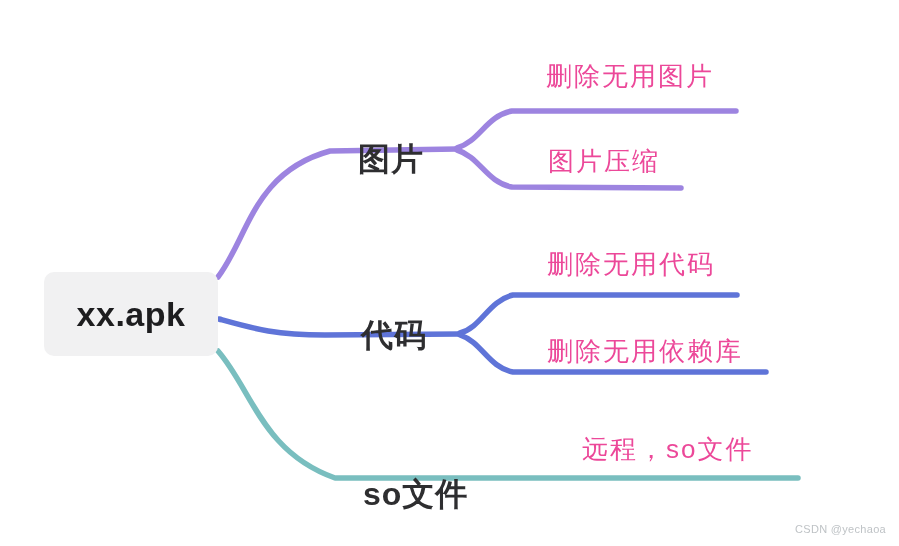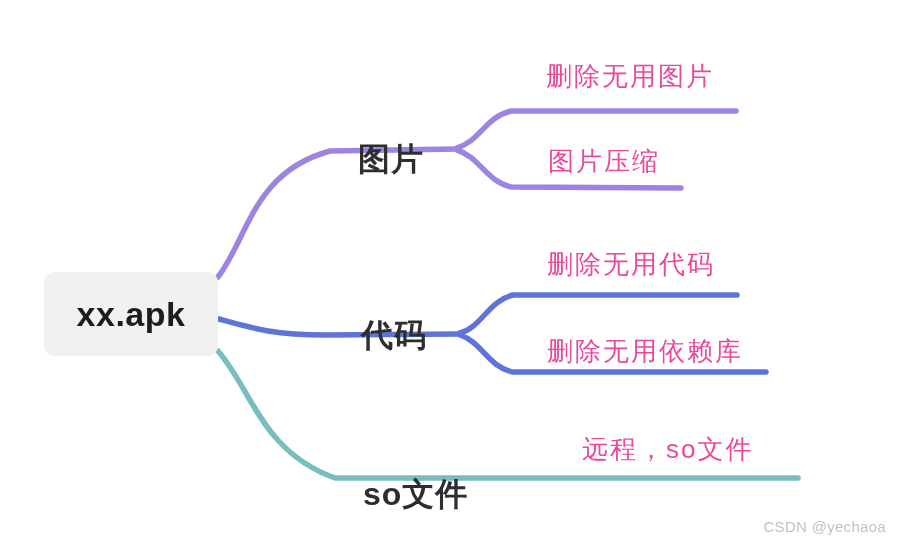--- a/index.html
+++ b/index.html
@@ -53,21 +53,21 @@
   .child-lbl {
     font-size: 26px;
     font-weight: 400;
     color: #ec4899;
     letter-spacing: 2px;
   }
   .watermark {
     position: absolute;
     right: 13px;
     bottom: 11px;
-    font-size: 15px;
+    font-size: 11px;
     color: #bfc3c6;
     letter-spacing: 0.3px;
   }
 </style>
 </head>
 <body>
 
 <div class="canvas">
 
   <svg class="links" width="899" height="546" viewBox="0 0 899 546">

